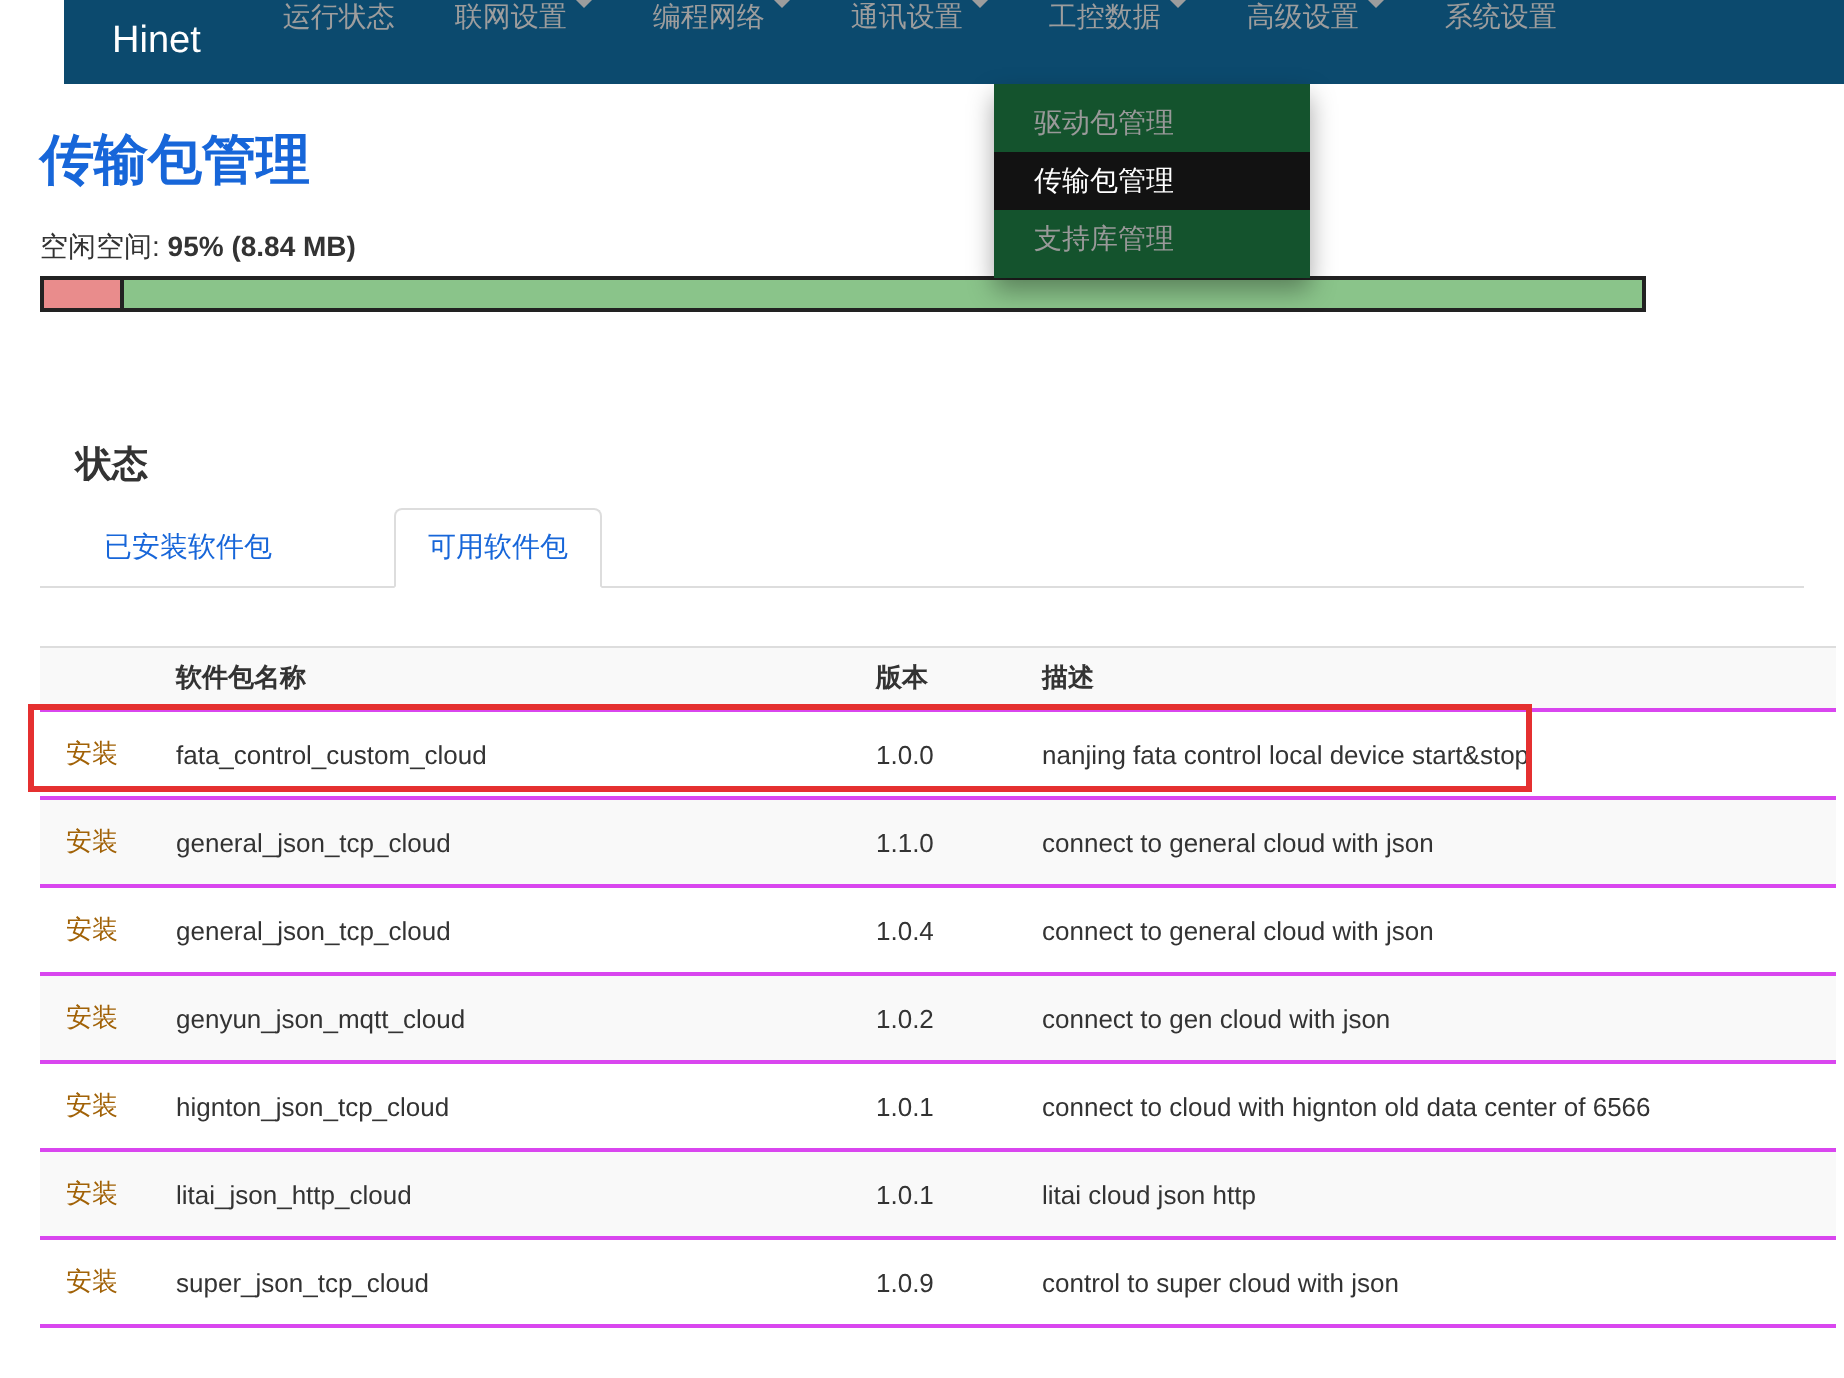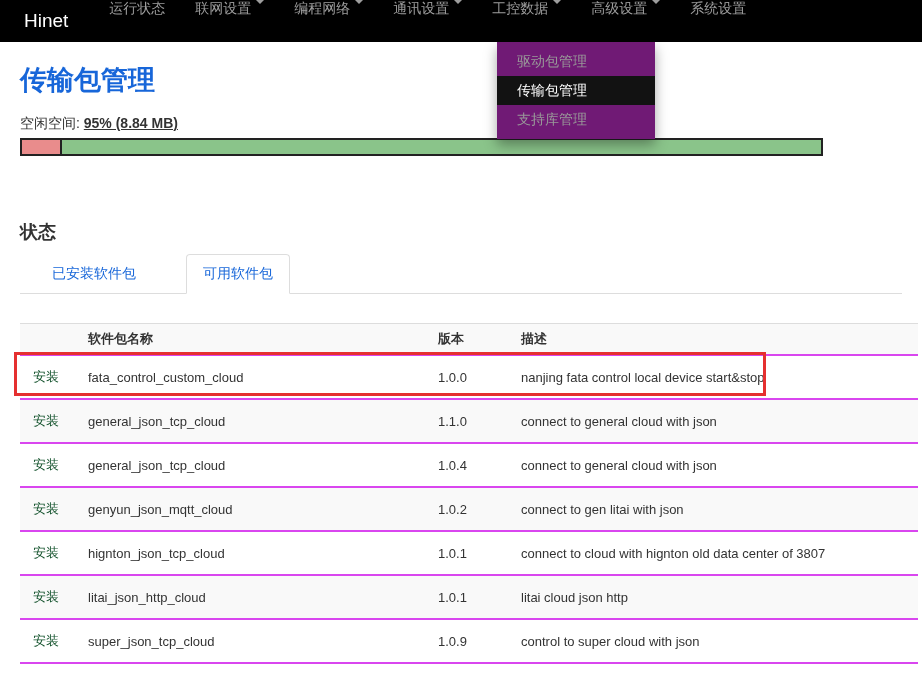--- a/index.html
+++ b/index.html
@@ -5,77 +5,77 @@
   * { box-sizing: border-box; margin: 0; padding: 0; }
   html,body { width: 922px; height: 689px; }
   body {
     font-family: "Liberation Sans", "DejaVu Sans", sans-serif;
     color: #333; background: #fff; position: relative; overflow: hidden;
   }
   a { text-decoration: none; }
 
   
   .navbar {
-    height: 42px; background: #000000; display: flex; align-items: center;
-    padding: 0 0 0 24px; position: relative; z-index: 5;
+    height: 42px; background: #0c4a6e; display: flex; align-items: center;
+    padding: 0 0 0 24px; position: relative; z-index: 5; margin-left: 32px;
   }
   .brand { color: #fff; font-size: 19px; margin-right: 26px; cursor: pointer; }
   .nav-items { display: flex; align-items: center; height: 100%; }
   .nav-item {
     color: #9d9d9d; font-size: 14px; padding: 0 15px; height: 100%;
     display: flex; align-items: flex-start; cursor: pointer; white-space: nowrap;
   }
   .caret {
     display: inline-block; width: 0; height: 0; margin-left: 5px;
     border-left: 4px solid transparent; border-right: 4px solid transparent;
     border-top: 4px solid #9d9d9d;
   }
 
   
   .dropdown {
     position: absolute; left: 497px; top: 42px; width: 158px;
-    background: #701a75; padding: 5px 0; z-index: 20;
+    background: #14532d; padding: 5px 0; z-index: 20;
     box-shadow: 0 6px 12px rgba(0,0,0,.35);
   }
   .dropdown-item {
     color: #999; font-size: 14px; line-height: 19px; padding: 5px 20px;
     cursor: pointer; white-space: nowrap;
   }
   .dropdown-item.active { background: #121212; color: #fff; }
 
   
   .content { padding: 0 20px; }
   .page-title { color: #1766d9; font-size: 27px; font-weight: bold; margin: 20px 0 17px; }
   .free-space { font-size: 14px; margin-bottom: 5px; color: #333; }
-  .free-space b { font-weight: bold; text-decoration: underline; }
+  .free-space b { font-weight: bold; }
 
   .progress-outer {
     width: 803px; height: 18px; border: 2px solid #222; display: flex; background: #fff;
   }
   .progress-used { width: 5%; background: #e98c8c; border-right: 2px solid #222; }
   .progress-free { flex: 1; background: #8ac48a; }
 
-  .status-heading { font-size: 18px; font-weight: bold; margin: 64px 0 10px; color: #333; }
-
-  
-  .tabs { display: flex; border-bottom: 1px solid #ddd; padding-left: 15px; gap: 33px; }
+  .status-heading { font-size: 18px; font-weight: bold; margin: 64px 18px 10px; color: #333; }
+
+  
+  .tabs { display: flex; border-bottom: 1px solid #ddd; padding-left: 15px; }
   .tab {
     font-size: 14px; color: #1766d9; padding: 10px 16px; cursor: pointer;
     border: 1px solid transparent; margin-bottom: -1px; border-radius: 4px 4px 0 0;
   }
-  .tab.active { background: #fff; border-color: #ddd #ddd #fff #ddd; }
+  .tab.active { background: #fff; border-color: #ddd #ddd #fff #ddd; margin-left: 44px; }
 
   
   .table-wrap { position: relative; margin-top: 29px; }
   table { border-collapse: collapse; width: 898px; table-layout: fixed; border-top: 1px solid #ddd; }
   col.c-install { width: 55px; } col.c-name { width: 350px; } col.c-version { width: 83px; }
   th, td { text-align: left; font-size: 13px; border-bottom: 2px solid #d946ef; padding: 12px 13px; }
   thead th { font-weight: bold; background: #f9f9f9; padding: 6px 13px; color: #333; }
   tbody tr:nth-child(even) td { background: #f9f9f9; }
-  td a { color: #14532d; cursor: pointer; }
+  td a { color: #a16207; cursor: pointer; }
   td { color: #333; }
 
   .highlight-box {
     position: absolute; left: -6px; top: 29px; width: 752px; height: 44px;
     border: 3px solid #e53030; pointer-events: none; z-index: 3;
   }
 </style>
 </head>
 <body>
 
@@ -200,30 +200,30 @@
             <td>1.0.4</td>
             <td>connect to general cloud with json</td>
           </tr>
 
           <tr>
             <td>
               <a>安装</a>
             </td>
             <td>genyun_json_mqtt_cloud</td>
             <td>1.0.2</td>
-            <td>connect to gen litai with json</td>
+            <td>connect to gen cloud with json</td>
           </tr>
 
           <tr>
             <td>
               <a>安装</a>
             </td>
             <td>hignton_json_tcp_cloud</td>
             <td>1.0.1</td>
-            <td>connect to cloud with hignton old data center of 3807</td>
+            <td>connect to cloud with hignton old data center of 6566</td>
           </tr>
 
           <tr>
             <td>
               <a>安装</a>
             </td>
             <td>litai_json_http_cloud</td>
             <td>1.0.1</td>
             <td>litai cloud json http</td>
           </tr>

